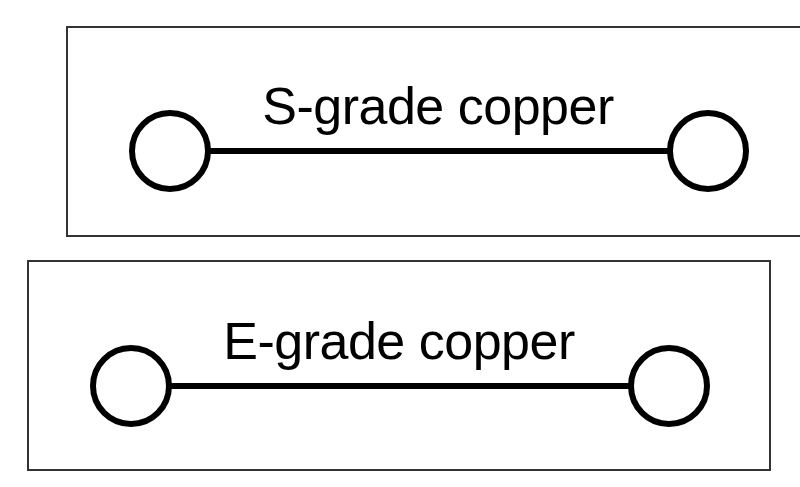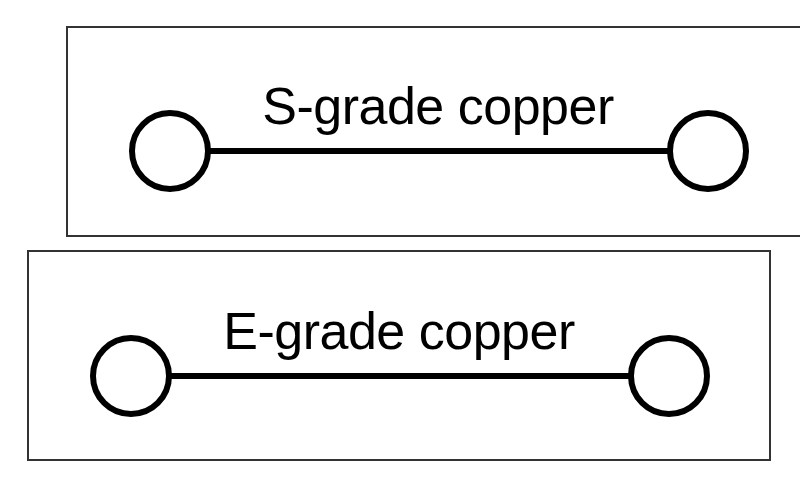--- a/index.html
+++ b/index.html
@@ -13,20 +13,20 @@
 
 <div class="panel" style="top:26px;margin-left:39px;">
   <div class="label" style="top:52px;">S-grade copper</div>
   <svg width="740" height="207">
     <line x1="140" y1="123" x2="602" y2="123" stroke="#000" stroke-width="6"></line>
     <circle cx="102" cy="123" r="38" fill="#fff" stroke="#000" stroke-width="6"></circle>
     <circle cx="640" cy="123" r="38" fill="#fff" stroke="#000" stroke-width="6"></circle>
   </svg>
 </div>
 
-<div class="panel" style="top:250px;">
+<div class="panel" style="top:260px;">
   <div class="label" style="top:53px;">E-grade copper</div>
   <svg width="740" height="207">
     <line x1="140" y1="124" x2="602" y2="124" stroke="#000" stroke-width="6"></line>
     <circle cx="102" cy="124" r="38" fill="#fff" stroke="#000" stroke-width="6"></circle>
     <circle cx="640" cy="124" r="38" fill="#fff" stroke="#000" stroke-width="6"></circle>
   </svg>
 </div>
 
 </body></html>

